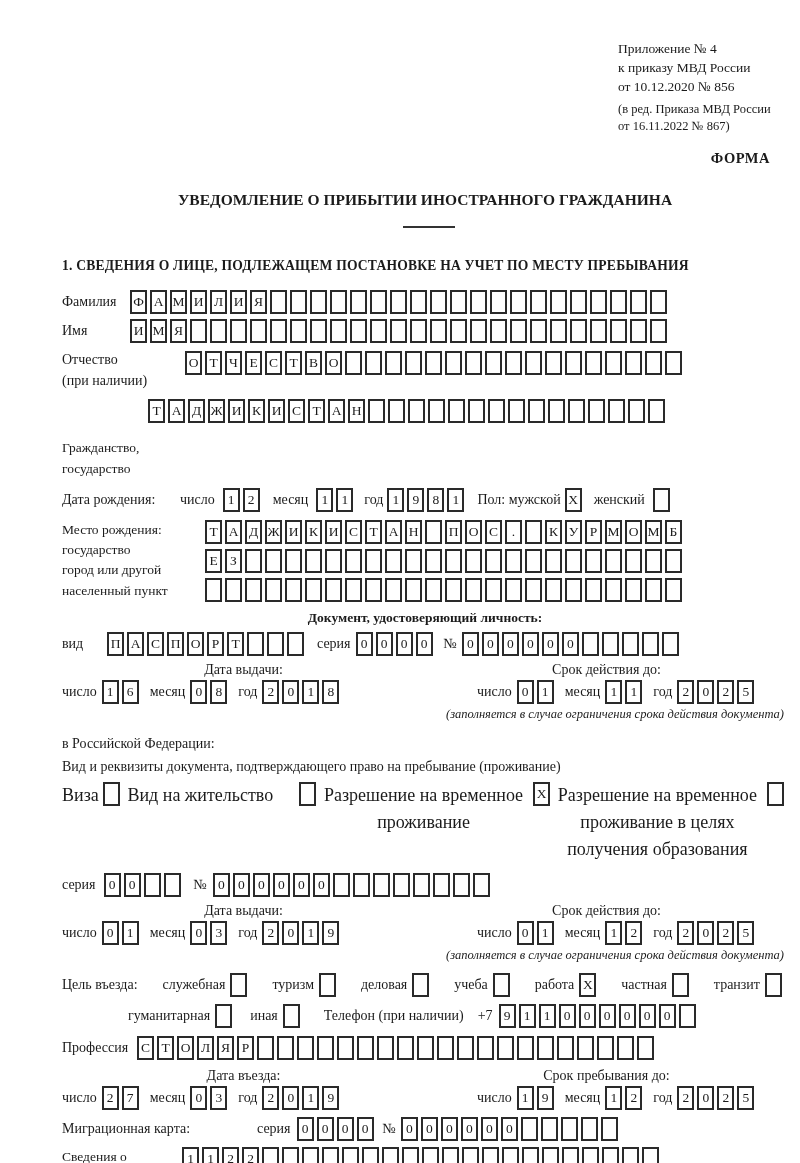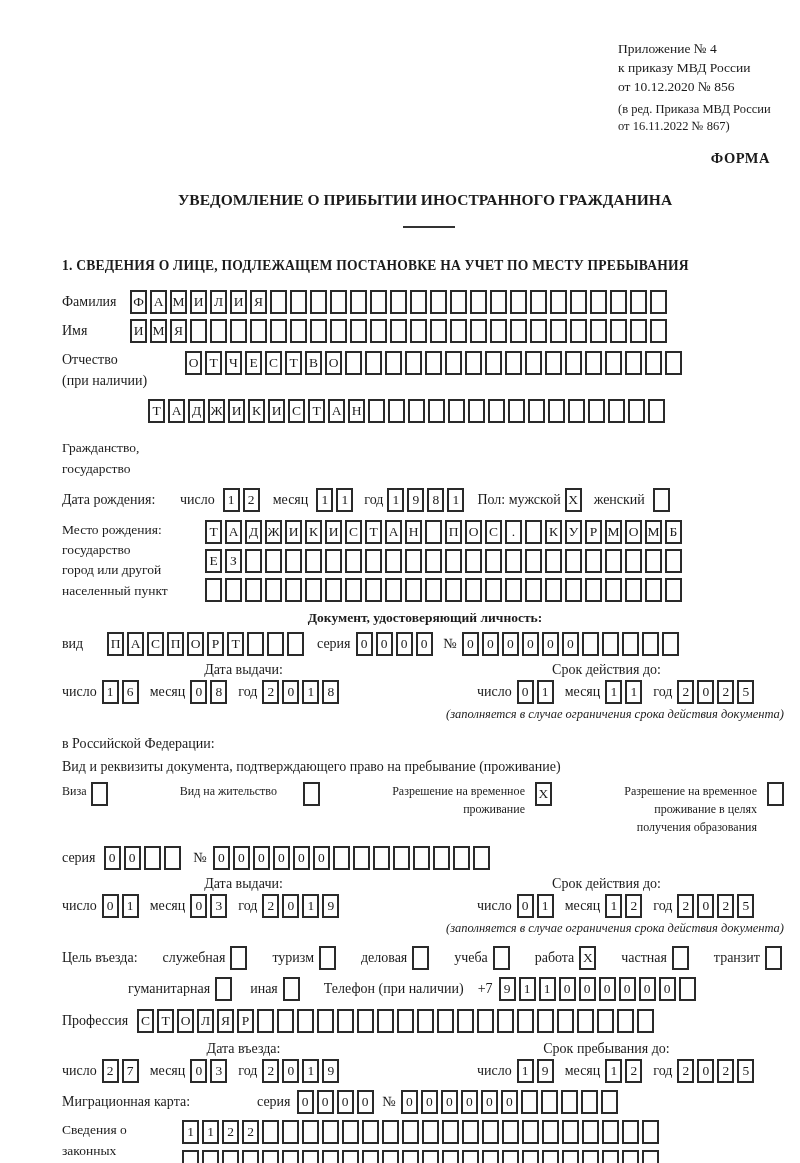--- a/index.html
+++ b/index.html
@@ -51,21 +51,21 @@
   .dgroup { display:flex; align-items:center; width:50%; }
   .dgroup .lbl { margin-right:5px; }
   .dgroup .cells { margin-right:8px; }
   .dgroup.rt { padding-left:52px; }
   .dnote { text-align:right; font-size:12.5px; margin-top:3px; padding-right:4px;font-style:italic; }
 
   
   .intro { font-size:14px; line-height:1.65; margin-top:10px; }
   .rvp { display:flex; align-items:flex-start; justify-content:space-between; margin-top:4px; padding-right:4px; }
   .rvp-opt { display:flex; align-items:flex-start; }
-  .rvp-text { font-size:12px; text-align:right; line-height:1.5; margin-right:10px; }
+  .rvp-text { font-size:18px; text-align:center; line-height:1.5; margin-right:10px; }
   .cb { margin-right:0; }
 
   
   .prow { display:flex; align-items:center; justify-content:space-between; margin-top:10px; padding-right:6px; }
   .popt { display:flex; align-items:center; }
   .popt .lbl { margin-right:5px; }
   .prow2 { display:flex; margin-top:7px; padding-left:66px; }
   .prow2 .gap { width:18px; flex:none; }
 
   .phone { display:flex; align-items:center; }

